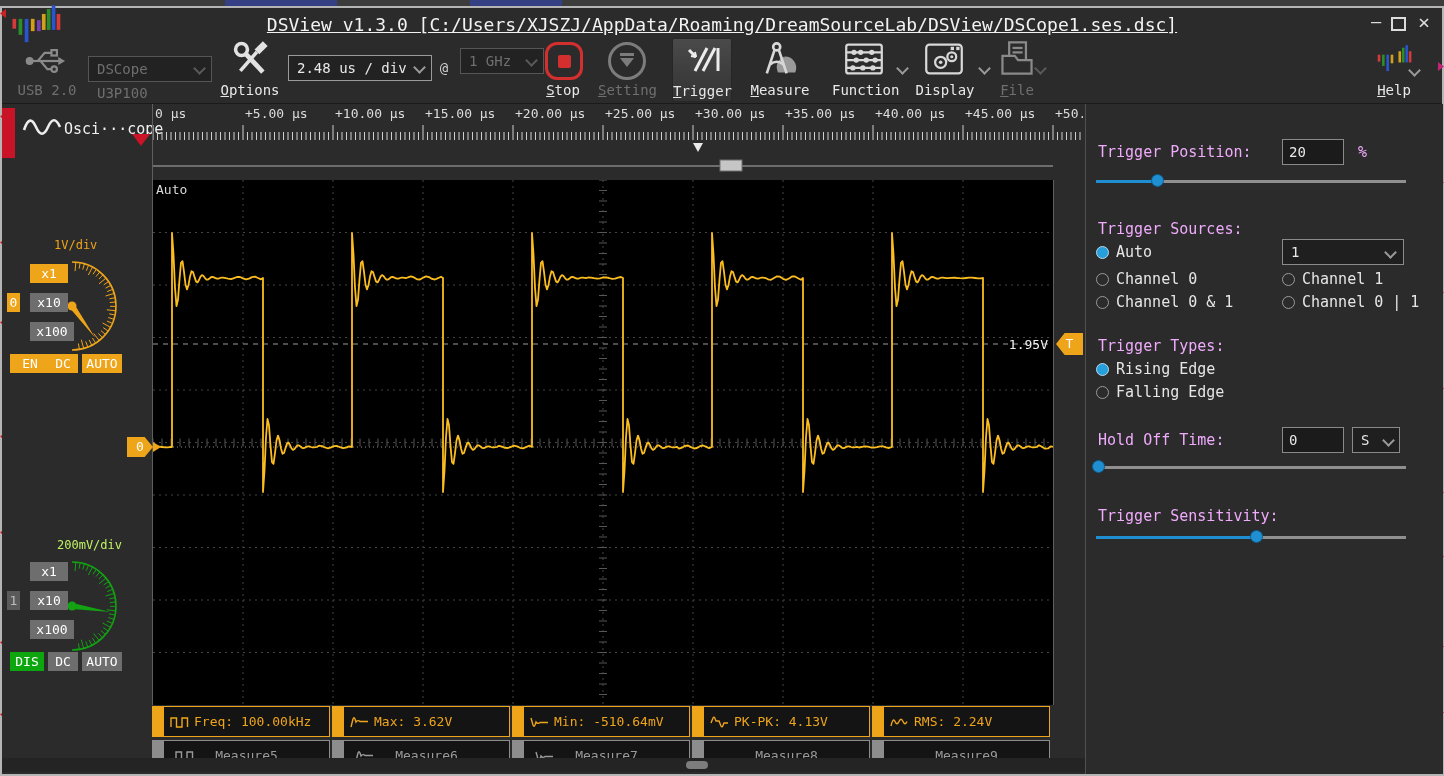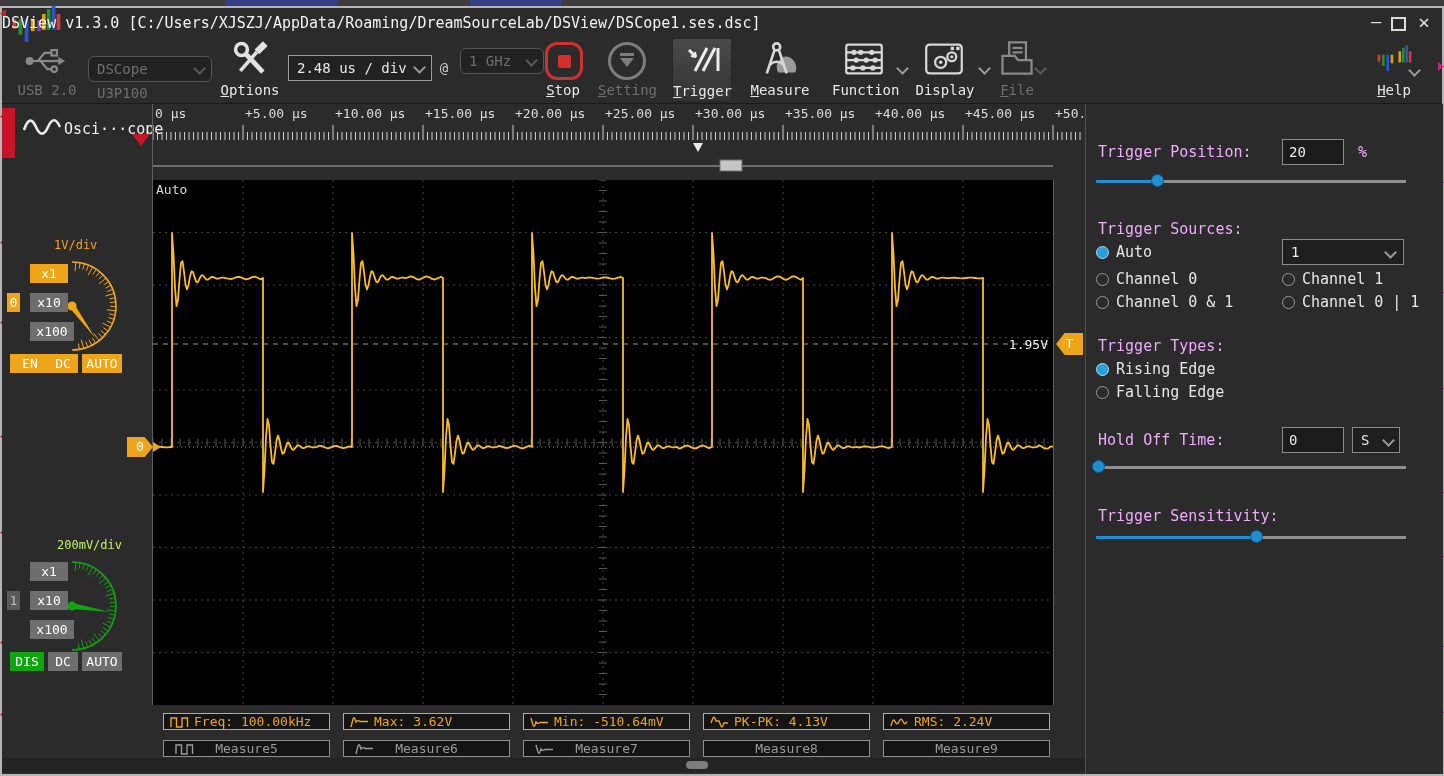--- a/index.html
+++ b/index.html
@@ -2,31 +2,31 @@
 <html><head>
 <meta charset="utf-8">
 <style>
   html,body{margin:0;padding:0;background:#3c3c3c;}
   .app{position:relative;width:1444px;height:776px;overflow:hidden;
        font-family:"DejaVu Sans Mono",monospace;color:#e6e6e6;background:#3c3c3c;}
   .frame{position:absolute;left:0;top:6px;right:0;bottom:0;border:2px solid #b5b5b5;background:#2b2b2b;box-sizing:border-box;}
   .abs{position:absolute;}
   
   .titlebar{position:absolute;left:2px;top:8px;right:2px;height:30px;}
-  .title-text{position:absolute;left:0;right:0;top:6px;text-align:left;font-size:15px;color:#f2f2f2;letter-spacing:0;}
+  .title-text{position:absolute;left:0;right:0;top:6px;text-align:center;font-size:18px;color:#f2f2f2;letter-spacing:0;text-decoration:underline;}
   .winbtn{position:absolute;top:4px;width:20px;height:20px;color:#dcdcdc;font-size:17px;line-height:20px;text-align:center;cursor:default;}
   .maxsq{position:absolute;top:9px;width:11px;height:10px;border:2px solid #dcdcdc;}
   
   .toolbar{position:absolute;left:2px;top:38px;right:2px;height:65px;}
   .tb-label{position:absolute;font-size:14px;color:#e8e8e8;text-align:center;}
   .tb-label.dim{color:#6f6f6f;}
   .tb-label.ul::first-letter{text-decoration:underline;}
   .tb-dd{position:absolute;height:24px;background:#222;border:1px solid #9a9a9a;color:#e8e8e8;
          font-size:14px;line-height:24px;padding:0 22px 0 8px;box-sizing:content-box;}
-  .tb-dd.dim{border-color:#555;color:#6f6f6f;border-radius:6px;}
+  .tb-dd.dim{border-color:#555;color:#6f6f6f;}
   .chev{position:absolute;width:7px;height:7px;border-right:2px solid #9a9a9a;border-bottom:2px solid #9a9a9a;transform:rotate(45deg);}
   .chev.dim{border-color:#5a5a5a;}
   .dd-chev{right:7px;top:7px;}
   .stop-ring{position:absolute;width:32px;height:32px;border:3px solid #d32f2f;border-radius:12px;display:flex;align-items:center;justify-content:center;}
   .stop-core{width:13px;height:13px;background:#d32f2f;border-radius:2px;}
   .single-ring{position:absolute;width:32px;height:32px;border:3px solid #7c7c7c;border-radius:50%;display:flex;align-items:center;justify-content:center;}
   .trig-active{position:absolute;background:linear-gradient(#4a4a4a,#333);border:1px solid #262626;border-radius:2px;}
   
   .sidebar{position:absolute;left:2px;top:104px;width:148px;bottom:2px;background:#2b2b2b;}
   .mode-redbar{position:absolute;left:0;top:4px;width:13px;height:50px;background:#c81426;}
@@ -41,21 +41,21 @@
   .plot{position:absolute;left:153px;top:180px;width:900px;height:525px;background:#000;}
   .vline{position:absolute;width:1px;background:#5f5f5f;}
   .plot-status{position:absolute;left:156px;top:182px;font-size:13px;color:#d8d8d8;}
   .trig-lvl{position:absolute;left:900px;top:337px;width:148px;text-align:right;font-size:13px;color:#f0f0f0;}
   .tag{position:absolute;background:#efa51a;color:#fff;font-size:13px;text-align:center;}
   .tag-t{left:1056px;top:333px;width:27px;height:22px;line-height:22px;clip-path:polygon(0 50%,32% 0,100% 0,100% 100%,32% 100%);}
   .tag-0{left:127px;top:437px;width:26px;height:20px;line-height:20px;clip-path:polygon(0 0,68% 0,100% 50%,68% 100%,0 100%);}
   
   .measures{position:absolute;left:152px;top:706px;width:900px;}
   .mcol{position:absolute;top:0;width:178px;}
-  .mrow{display:flex;height:24px;margin-bottom:3px;align-items:flex-end;}
+  .mrow{display:flex;height:31px;margin-bottom:3px;}
   .mtab{width:11px;}
   .mbox{flex:1;border:1px solid;display:flex;align-items:center;font-size:13px;box-sizing:border-box;background:#141414;}
   .mrow.act .mtab{background:#efa51a;}
   .mrow.act .mbox{border-color:#efa51a;color:#efa51a;}
   .mrow.idle .mtab{background:#8d8d8d;}
   .mrow.idle .mbox{border-color:#8d8d8d;color:#9a9a9a;justify-content:center;}
   .mico{margin:0 4px 0 6px;flex:0 0 auto;}
   .mrow.idle .mico{position:absolute;left:17px;}
   
   .rpanel{position:absolute;left:1085px;top:104px;width:357px;bottom:2px;background:#2b2b2b;border-left:1px solid #505050;font-size:15px;}

